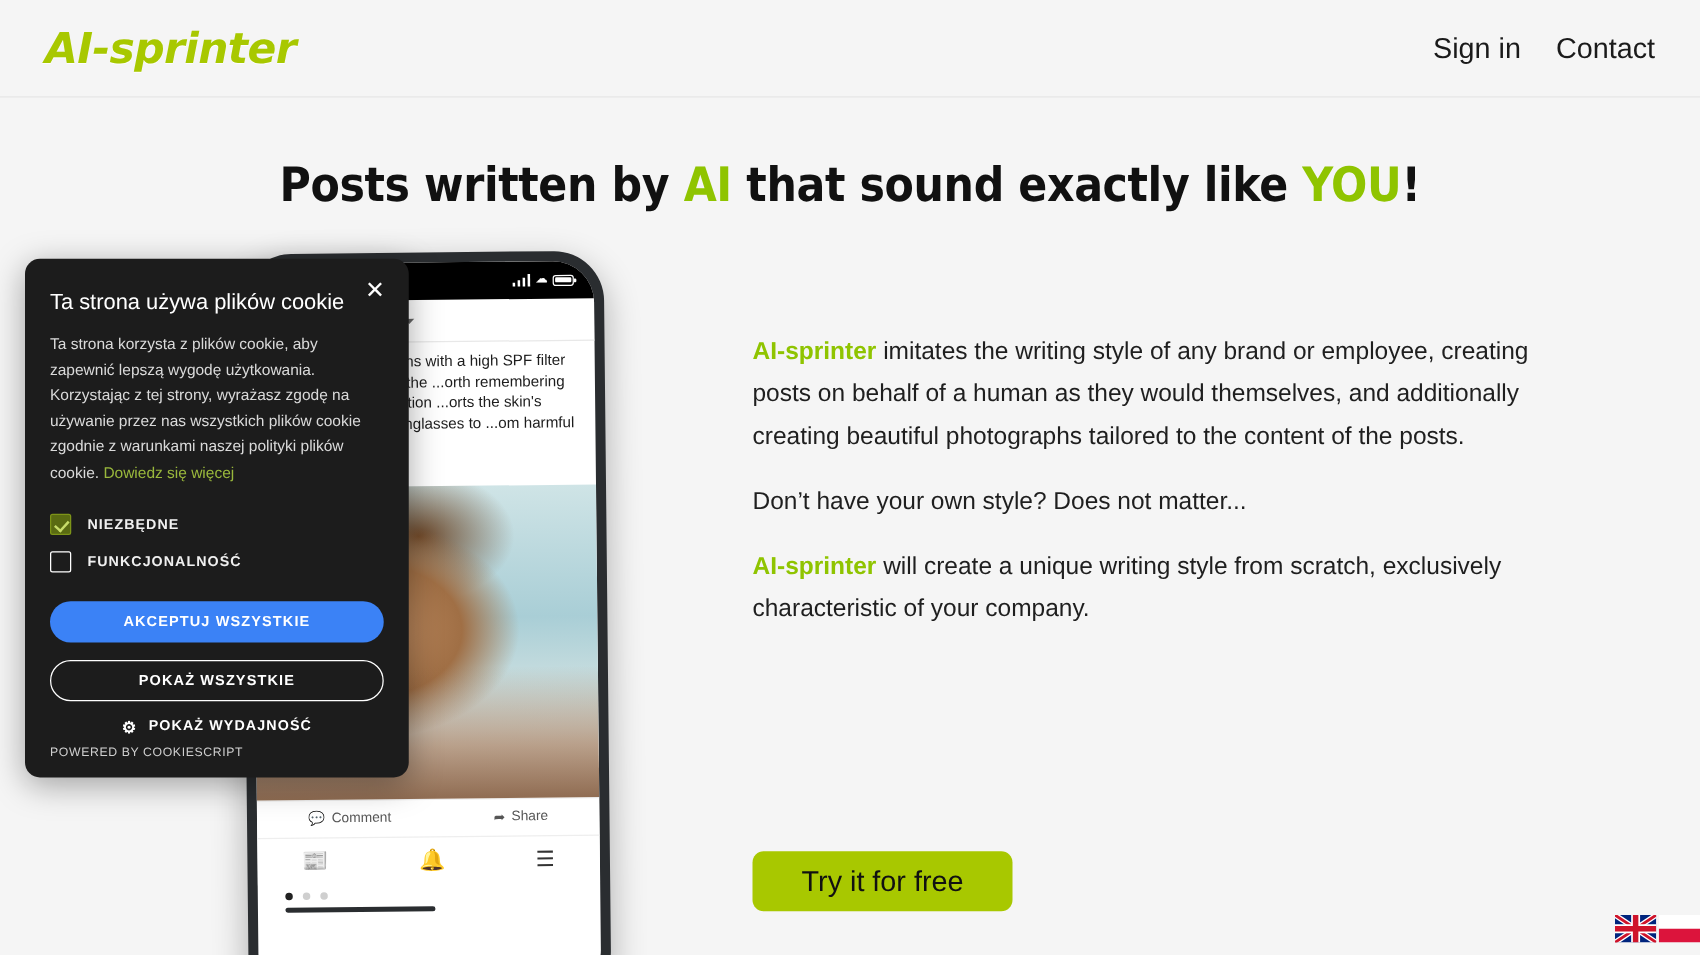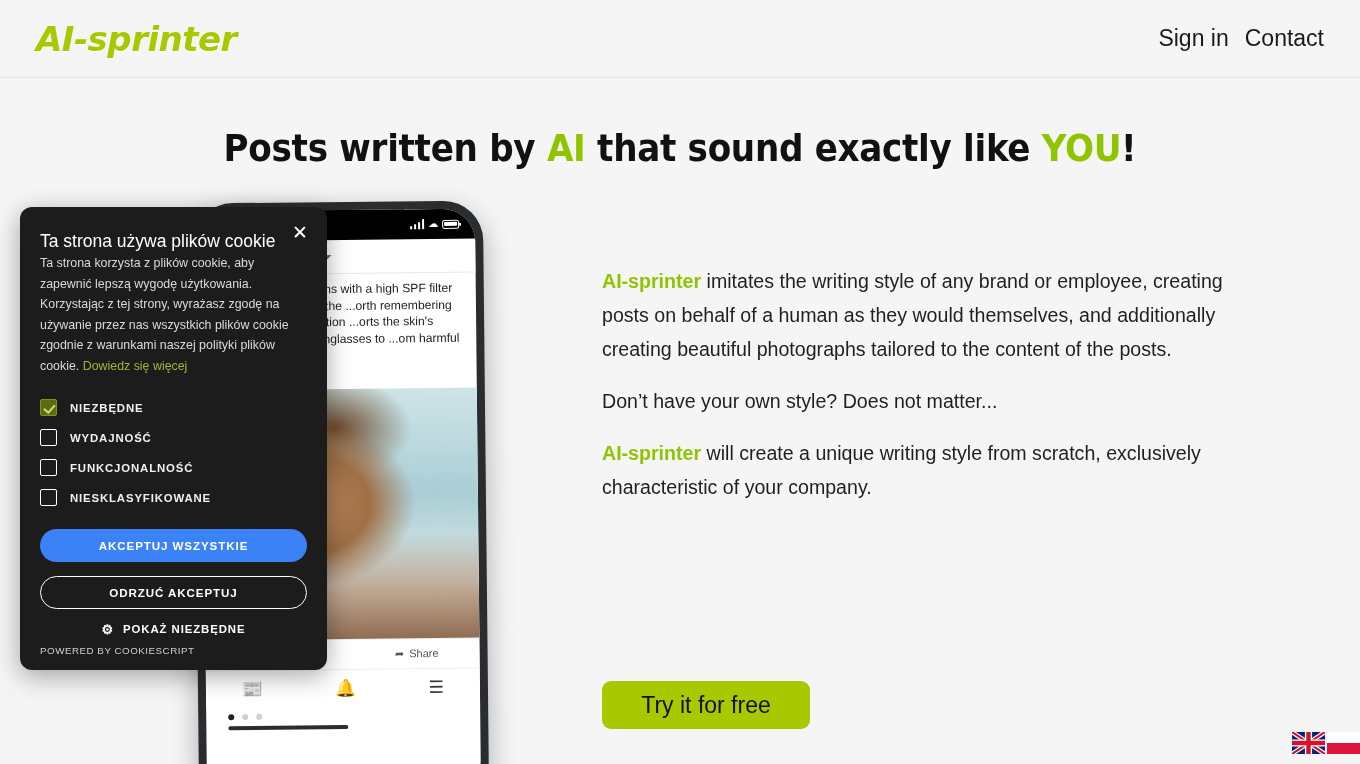--- a/index.html
+++ b/index.html
@@ -39,21 +39,21 @@
     color: #a8c800;
     letter-spacing: -0.5px;
     text-shadow: 0 1px 0 rgba(255,255,255,0.9);
     cursor: pointer;
     user-select: none;
   }
 
   .nav {
     display: flex;
     align-items: center;
-    gap: 16px;
+    gap: 28px;
   }
 
   .nav-link {
     font-size: 23px;
     color: #1a1a1a;
     text-decoration: none;
     cursor: pointer;
     font-family: "Liberation Sans", sans-serif;
   }
 
@@ -282,20 +282,21 @@
     color: #fff;
     font-size: 19px;
     line-height: 1;
     cursor: pointer;
     font-family: "Liberation Sans", sans-serif;
   }
   .cookie-title {
     font-size: 17.5px;
     line-height: 24px;
     font-weight: normal;
+    margin-bottom: 12px;
     padding-right: 26px;
     color: #fff;
     font-family: "Liberation Sans", sans-serif;
   }
   .cookie-desc {
     font-size: 12.4px;
     line-height: 20.6px;
     color: #dadada;
     margin-bottom: 16px;
   }
@@ -493,37 +494,29 @@
   <div class="cookie-title">Ta strona używa plików cookie</div>
   <div class="cookie-desc"><span>Ta strona korzysta z plików cookie, aby zapewnić lepszą wygodę użytkowania. Korzystając z tej strony, wyrażasz zgodę na używanie przez nas wszystkich plików cookie zgodnie z warunkami naszej polityki plików cookie. </span><a>Dowiedz się więcej</a></div>
 
   <div class="cookie-opts">
     <label class="cookie-opt">
       <span class="cbox checked"></span>
       <span class="copt-label">NIEZBĘDNE</span>
     </label>
     <label class="cookie-opt">
       <span class="cbox"></span>
-      <span class="copt-label">WYDAJNOŚĆ</span>
-    </label>
-    <label class="cookie-opt">
-      <span class="cbox"></span>
       <span class="copt-label">FUNKCJONALNOŚĆ</span>
     </label>
-    <label class="cookie-opt">
-      <span class="cbox"></span>
-      <span class="copt-label">NIESKLASYFIKOWANE</span>
-    </label>
   </div>
 
   <button class="btn-accept">AKCEPTUJ WSZYSTKIE</button>
-  <button class="btn-reject">ODRZUĆ AKCEPTUJ</button>
+  <button class="btn-reject">POKAŻ WSZYSTKIE</button>
   <button class="btn-details">
     <span class="gear">⚙</span>
-    <span>POKAŻ NIEZBĘDNE</span>
+    <span>POKAŻ WYDAJNOŚĆ</span>
   </button>
   <div class="powered">POWERED BY COOKIESCRIPT</div>
 </div>
 
 <div class="langs">
   <svg class="flag" viewBox="0 0 60 40">
     <rect width="60" height="40" fill="#00247d"></rect>
     <path d="M0,0 L60,40 M60,0 L0,40" stroke="#fff" stroke-width="8"></path>
     <path d="M0,0 L60,40 M60,0 L0,40" stroke="#cf142b" stroke-width="4"></path>
     <path d="M30,0 L30,40 M0,20 L60,20" stroke="#fff" stroke-width="13"></path>

